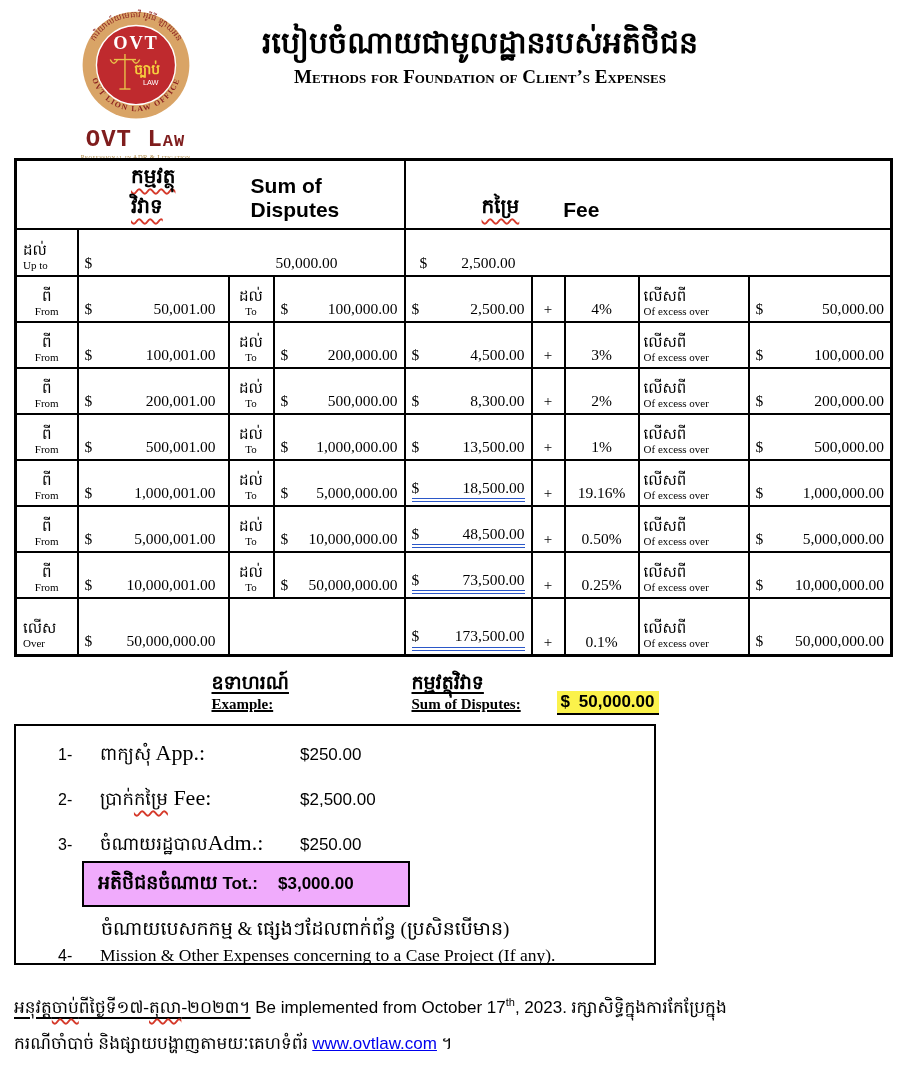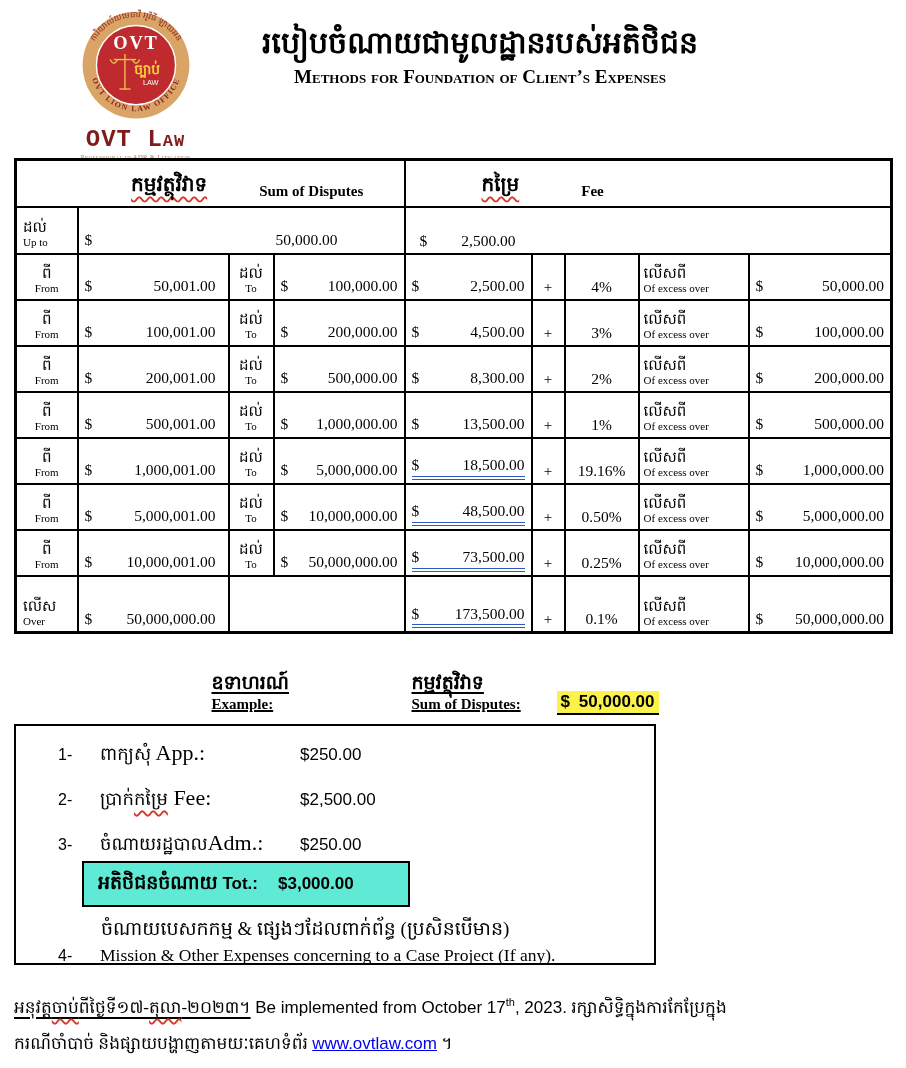--- a/index.html
+++ b/index.html
@@ -14,21 +14,21 @@
   .titles { position:absolute; left:200px; top:18px; width:560px; text-align:center; }
   .title-kh { font-weight:bold; font-size:30px; line-height:1.25; }
   .title-en { font-family:"Liberation Serif", serif; font-variant:small-caps; font-weight:bold; font-size:19px; margin-top:4px; }
 
   
   table.fee { position:absolute; left:14px; top:158px; width:876px; border-collapse:collapse; table-layout:fixed; border:3px solid #000; }
   table.fee td { border:2px solid #000; vertical-align:bottom; padding:2px 6px 3px; overflow:hidden; }
   .hrow td { vertical-align:bottom; }
   .hflex { display:flex; align-items:flex-end; }
   .hkh { font-weight:bold; font-size:20px; padding-bottom:2px; }
-  .hen { font-family:Liberation Serif, serif; font-weight:bold; font-size:15px; padding-bottom:3px; }
+  .hen { font-family:Liberation Sans, sans-serif; font-weight:bold; font-size:21px; padding-bottom:3px; }
   .kh { font-size:15px; line-height:1.2; display:block; }
   .en { font-family:"Liberation Serif", serif; font-size:11px; line-height:1.2; display:block; }
   .cl-c { text-align:center; }
   .money { display:inline-flex; width:100%; justify-content:space-between; font-family:"Liberation Serif", serif; font-size:15.5px; line-height:1.25; }
   td.feecell { padding-right:24px; padding-left:8px; }
   .uline { border-bottom:4px double #2b57c8; padding-bottom:1px; }
   .ratecell { text-align:center; font-family:"Liberation Serif", serif; font-size:15.5px; }
   .pluscell { text-align:center; font-family:"Liberation Serif", serif; font-size:15px; }
   .wavy { text-decoration-line:underline; text-decoration-style:wavy; text-decoration-color:#d5392a; text-decoration-thickness:2px; text-underline-offset:5px; text-decoration-skip-ink:none; }
   .upto-fee { display:inline-flex; width:96px; justify-content:space-between; margin-left:8px; font-family:"Liberation Serif", serif; font-size:15.5px; }
@@ -40,21 +40,21 @@
   .ex-kh { font-weight:bold; font-size:19px; text-decoration:underline; text-decoration-thickness:2px; text-underline-offset:3px; }
   .ex-en { font-family:"Liberation Serif", serif; font-weight:bold; font-size:15px; text-decoration:underline; text-decoration-thickness:2px; }
   .ex-sum { display:inline-flex; width:102px; justify-content:space-between; background:#fbf24b; border-bottom:2.5px solid #000; font-family:"Liberation Sans", sans-serif; font-weight:bold; font-size:17px; padding:1px 4px 1px 4px; margin-bottom:-2px; }
   .ex-box { position:absolute; left:14px; top:724px; width:642px; height:241px; border:2.5px solid #000; padding-top:14px; overflow:hidden; }
   .ex-row { display:flex; align-items:baseline; height:28px; margin-top:0; }
   .ex-row + .ex-row { margin-top:17px; }
   .ex-num { margin-left:42px; width:42px; font-family:"Liberation Sans", sans-serif; font-size:16px; }
   .ex-label { width:200px; font-size:18px; }
   .ex-label .lat { font-family:"Liberation Serif", serif; font-size:22px; }
   .ex-val { font-family:"Liberation Sans", sans-serif; font-size:17px; }
-  .tot-box { margin:3px 0 0 66px; width:328px; height:46px; background:#5eead4; border:2.5px solid #000; display:flex; align-items:center; padding-left:14px; }
+  .tot-box { margin:3px 0 0 66px; width:328px; height:46px; background:#f0abfc; border:2.5px solid #000; display:flex; align-items:center; padding-left:14px; }
   .tot-label { font-weight:bold; font-size:19px; }
   .tot-label .lat { font-family:"Liberation Sans", sans-serif; font-size:17px; font-weight:bold; }
   .tot-val { font-family:"Liberation Sans", sans-serif; font-weight:bold; font-size:17px; margin-left:20px; }
   .ex4-kh { margin:8px 0 0 85px; font-size:19px; line-height:1.45; }
   .ex4-row { display:flex; align-items:baseline; margin-top:2px; }
   .ex4-en { font-family:"Liberation Serif", serif; font-size:17.5px; }
 
   
   .foot { position:absolute; left:14px; top:990px; width:880px; font-size:17px; line-height:2.1; }
   .f-u { text-decoration:underline; text-decoration-thickness:1.5px; text-underline-offset:4px; }
@@ -120,21 +120,21 @@
         <tr class="hrow" style="height:47px">
       <td colspan="4">
         <div class="hflex" style="padding-left:108px">
           <span class="hkh wavy">កម្មវត្ថុវិវាទ</span>
           <span class="hen" style="margin-left:52px">Sum of Disputes</span>
         </div>
       </td>
       <td colspan="5">
         <div class="hflex" style="padding-left:70px">
           <span class="hkh wavy">កម្រៃ</span>
-          <span class="hen" style="margin-left:62px">Fee</span>
+          <span class="hen" style="margin-left:44px">Fee</span>
         </div>
       </td>
     </tr>
 
     <tr style="height:47px">
       <td>
         <span class="kh">ដល់</span>
         <span class="en">Up to</span>
       </td>
       <td colspan="3">

